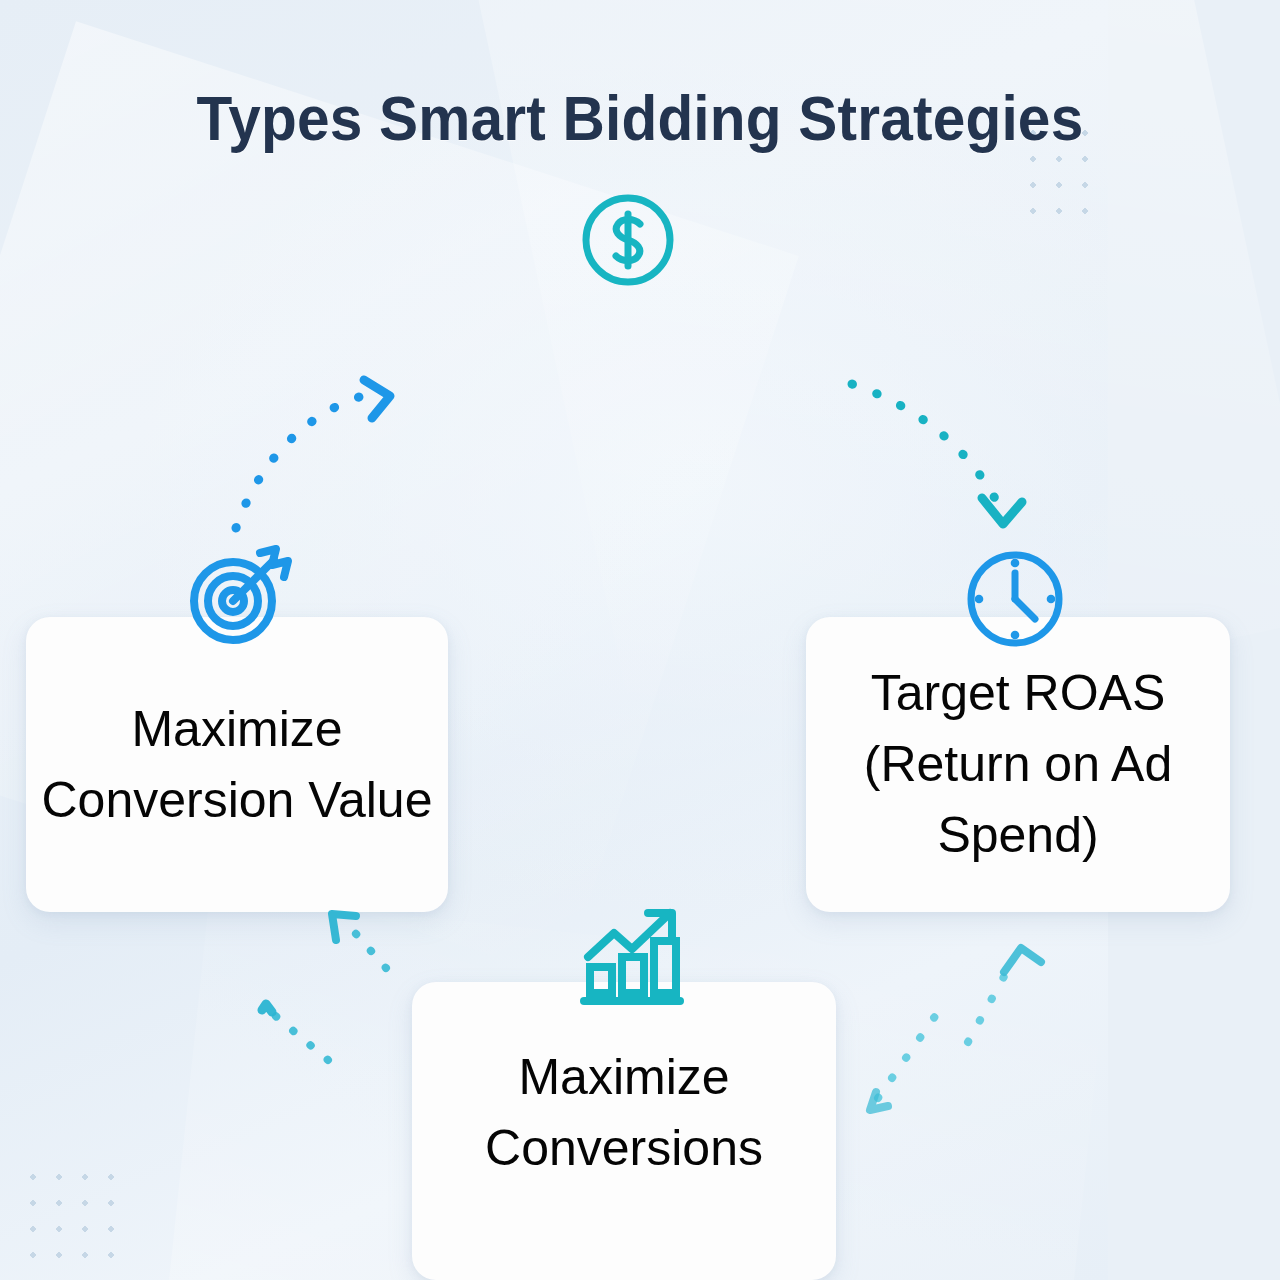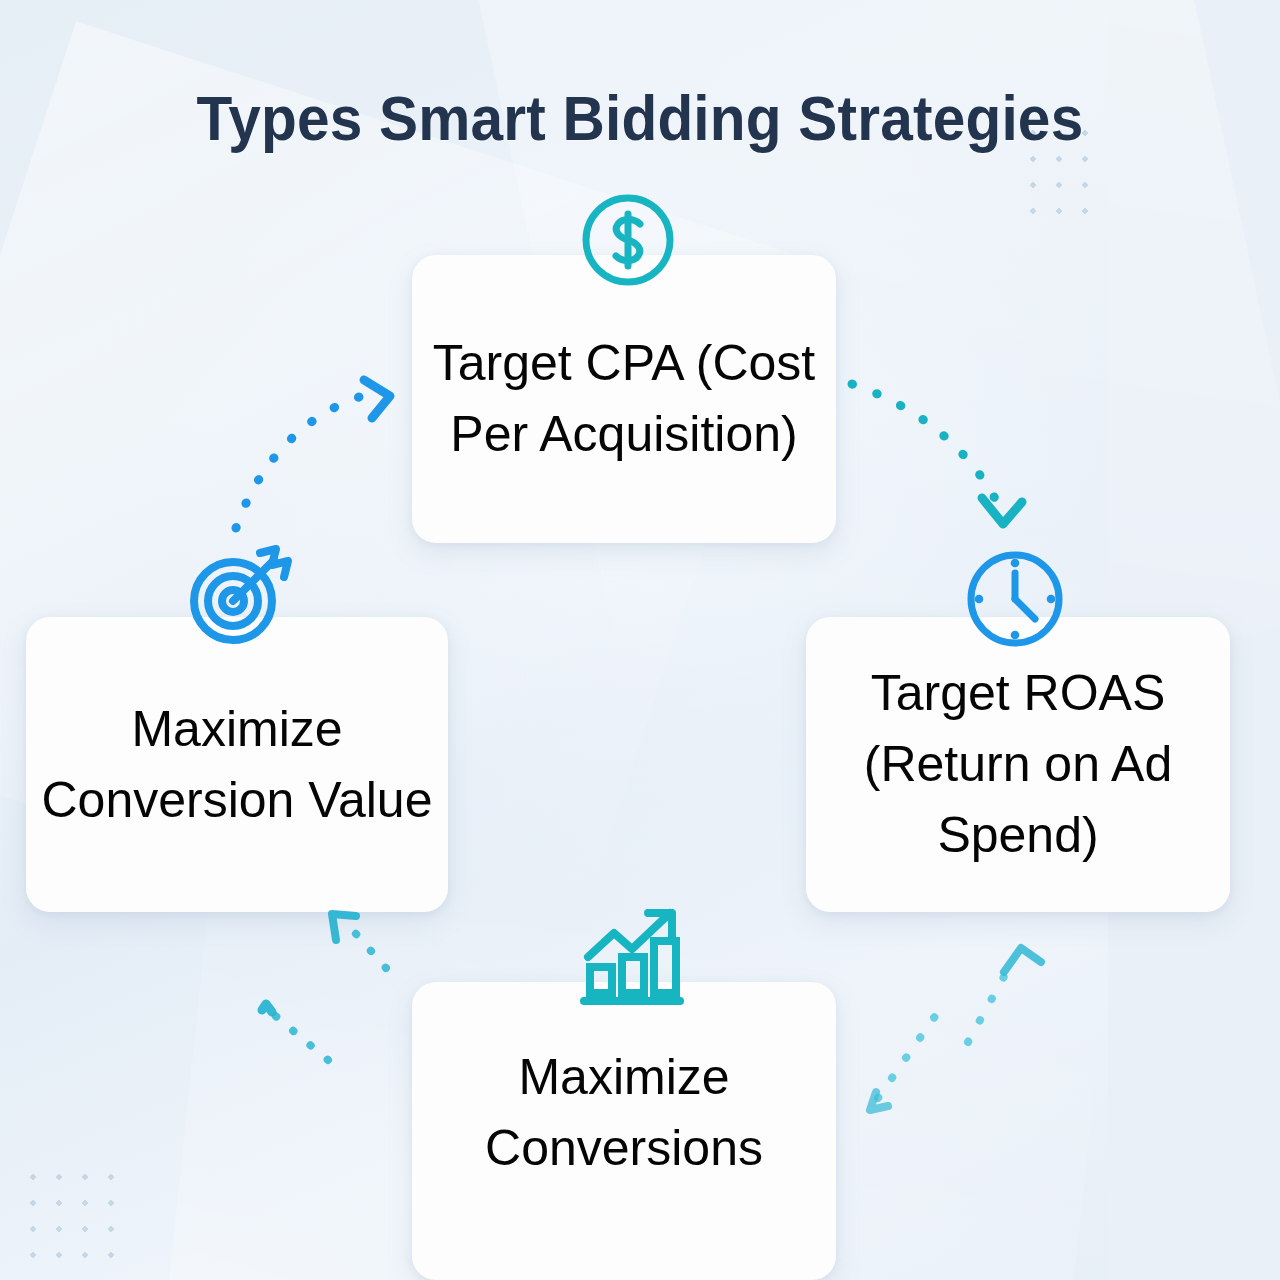--- a/index.html
+++ b/index.html
@@ -175,23 +175,20 @@
     <g>
       <path d="M 386 968 L 342 918" fill="none" stroke="#3fbcd6" stroke-width="8" stroke-linecap="round" stroke-dasharray="0.5 22" opacity="0.95"></path>
       <path d="M 336 940 L 332 914 L 356 916" fill="none" stroke="#2bb4d2" stroke-width="8" stroke-linecap="round" stroke-linejoin="round" opacity="0.95"></path>
     </g>
     <g>
       <path d="M 328 1060 L 266 1008" fill="none" stroke="#3fbcd6" stroke-width="8" stroke-linecap="round" stroke-dasharray="0.5 22" opacity="0.95"></path>
       <path d="M 262 1010 L 266 1004 L 272 1012" fill="none" stroke="#2bb4d2" stroke-width="9" stroke-linecap="round" stroke-linejoin="round" opacity="0.95"></path>
     </g>
   </svg>
 
-  <div class="card" id="card-cpa">
-    <div class="card-text">Target CPA (Cost Per Acquisition)</div>
-  </div>
 
   <div class="card" id="card-mc">
     <div class="card-text">Maximize Conversions</div>
   </div>
 
   <div class="card" id="card-roas">
     <div class="card-text">Target ROAS (Return on Ad Spend)</div>
   </div>
 
   <div class="card" id="card-mcv">

